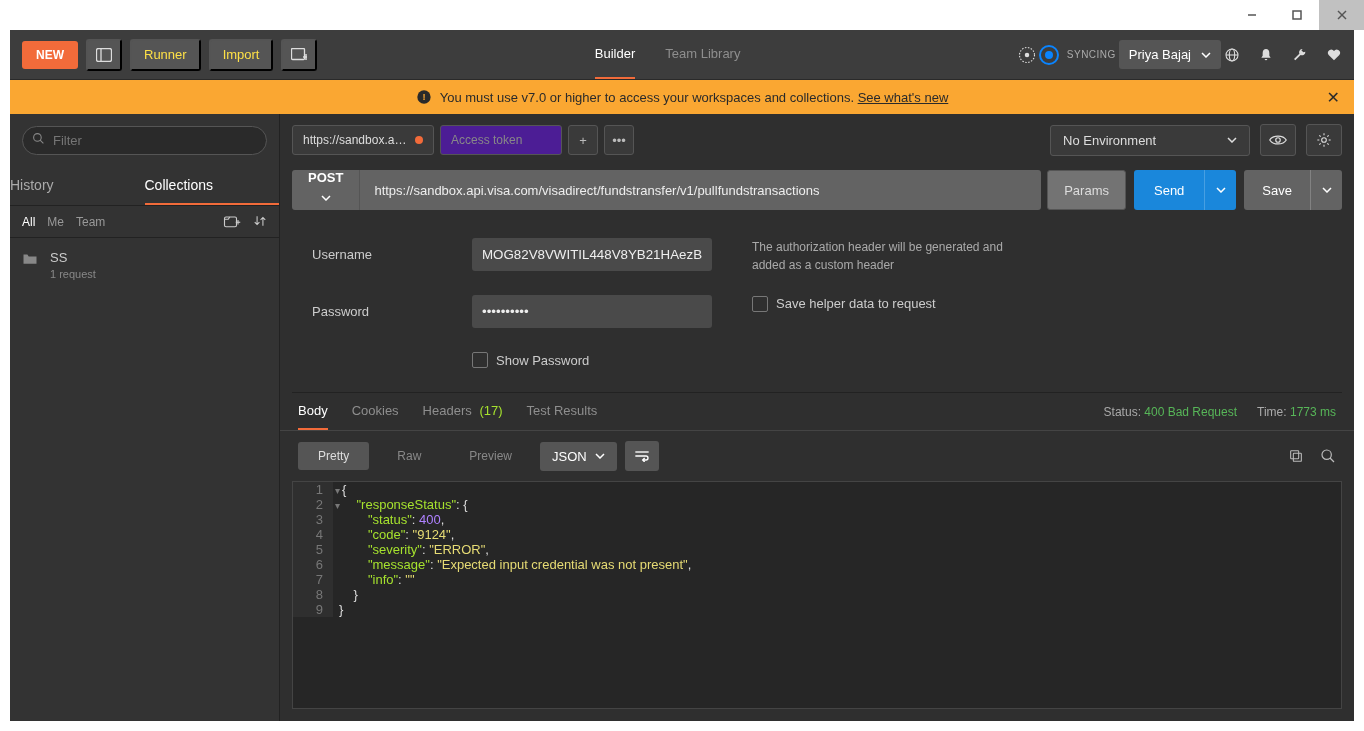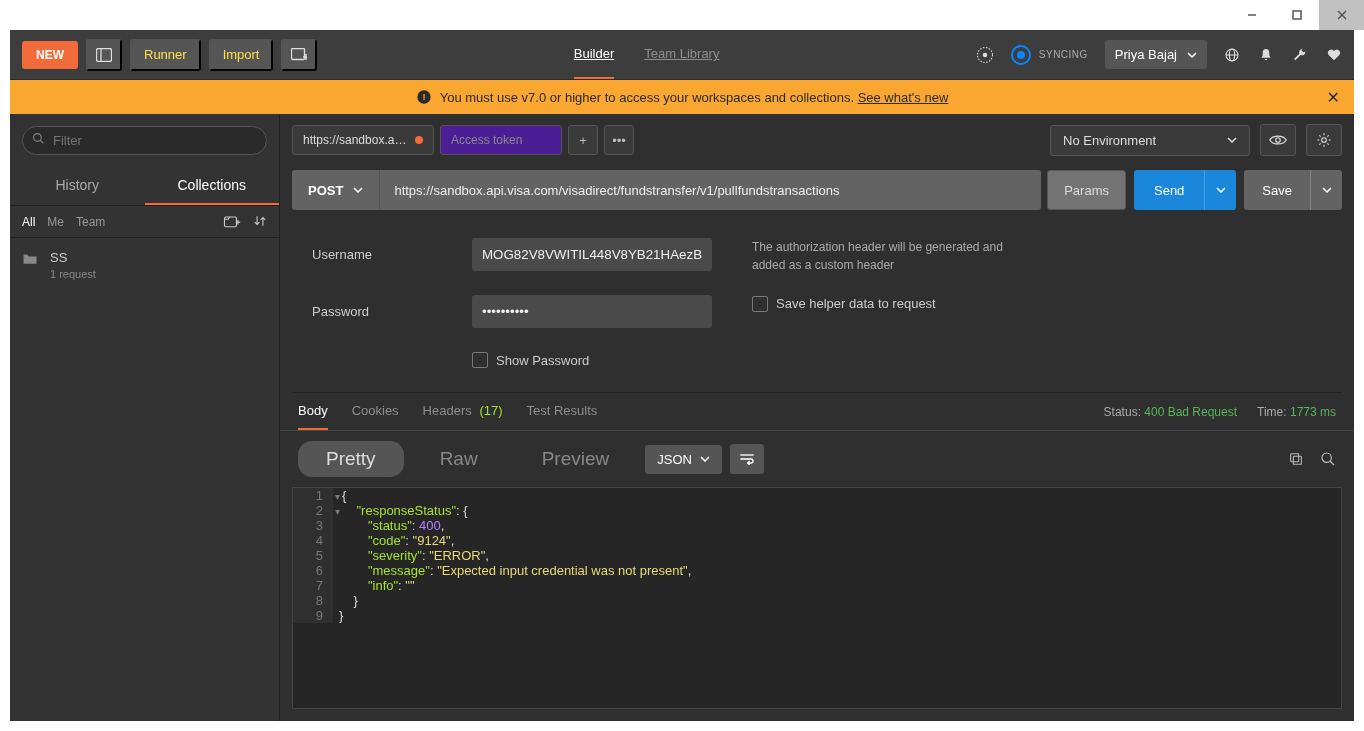--- a/index.html
+++ b/index.html
@@ -6,79 +6,79 @@
 body { background: #fff; width: 1364px; height: 731px; overflow: hidden; color: #e0e0e0; font-size: 13px; }
 .titlebar { height: 30px; background: #fff; display: flex; justify-content: flex-end; align-items: center; padding-right: 0; }
 .winbtn { width: 45px; height: 30px; display: flex; align-items: center; justify-content: center; color: #555; cursor: pointer; }
 .winbtn.close { background: #c1c1c1; }
 .app { position: absolute; left: 10px; right: 10px; top: 30px; bottom: 10px; background: #3d3d3d; display: flex; flex-direction: column; }
 .topbar { height: 50px; background: #3d3d3d; border-bottom: 1px solid #2a2a2a; display: flex; align-items: center; padding: 0 12px; gap: 8px; }
 .btn-new { background: #f26b3a; color: #fff; padding: 7px 14px; border-radius: 3px; font-weight: 700; font-size: 12px; cursor: pointer; border: none; }
 .btn-grey { background: #555; border-radius: 3px; padding: 7px 12px; color: #fde047; cursor: pointer; display: inline-flex; align-items: center; justify-content: center; height: 32px; font-size: 13px; }
 .btn-grey.iconbox { width: 36px; padding: 0; }
 .center-tabs { flex: 1; display: flex; justify-content: center; gap: 30px; align-items: center; height: 100%;}
-.ctab { color: #8e8e8e; cursor: pointer; height: 100%; display: flex; align-items: center; border-bottom: 2px solid transparent; text-decoration: underline; }
+.ctab { color: #8e8e8e; cursor: pointer; height: 100%; display: flex; align-items: center; border-bottom: 2px solid transparent; }
 .ctab.active { color: #fff; border-bottom: 2px solid #f26b3a; }
-.right-cluster { display: flex; align-items: center; gap: 17px; }
+.right-cluster { display: flex; align-items: center; gap: 3px; }
 .sync-wrap { display: flex; align-items: center; gap: 8px; color: #aaa; font-size: 10px; letter-spacing: 0.5px;}
 .sync-dot { width: 20px; height: 20px; border: 2px solid #0a84ff; border-radius: 50%; position: relative; }
 .sync-dot::after { content:""; position:absolute; inset:4px; background:#0a84ff; border-radius:50%;}
 .user-drop { background: #555; padding: 7px 10px; border-radius: 3px; color: #fff; display: flex; align-items: center; gap: 10px; cursor: pointer; }
 .icon-row { display: flex; gap: 18px; color: #ddd; align-items: center;}
 .icon-row span { cursor: pointer; font-size: 15px;}
 .banner { height: 34px; background: #faa732; display: flex; align-items: center; justify-content: center; gap: 8px; color: #2a2a2a; font-size: 13px; position: relative;}
 .banner a { color: #2a2a2a; text-decoration: underline; cursor: pointer;}
 .banner-close { position: absolute; right: 14px; cursor: pointer; font-size: 16px; color:#2a2a2a;}
 .main { flex: 1; display: flex; overflow: hidden; }
 .sidebar { width: 270px; background: #333; display: flex; flex-direction: column; border-right: 1px solid #222;}
 .filterbox { padding: 12px; }
 .filter-input { width: 100%; background: #2a2a2a; border: 1px solid #555; border-radius: 20px; padding: 6px 12px 6px 30px; color: #ccc; font-size: 13px; outline: none;}
 .filter-wrap { position: relative; }
 .filter-wrap .mag { position: absolute; left: 10px; top: 6px; color: #888; font-size: 13px;}
 .side-tabs { display: flex; border-bottom: 1px solid #222; }
-.side-tab { flex: 1; text-align: center; padding: 10px 0; color: #aaa; cursor: pointer; font-size: 14px;}
+.side-tab { flex: 1; text-align: left; padding: 10px 0; color: #aaa; cursor: pointer; font-size: 14px;}
 .side-tab.active { color: #fff; border-bottom: 2px solid #f26b3a; }
 .scope-row { display: flex; align-items: center; padding: 8px 12px; gap: 12px; color: #999; font-size: 12px; border-bottom: 1px solid #222;}
 .scope-row .act { color: #fff; }
 .scope-icons { margin-left: auto; display: flex; gap: 12px; color: #ccc; font-size: 15px;}
 .coll-item { display: flex; align-items: flex-start; gap: 12px; padding: 12px; color:#ccc; cursor: pointer;}
 .coll-item .foldericon { color:#888; font-size:15px; margin-top:2px;}
 .coll-item .sub { color:#888; font-size:11px; margin-top:3px;}
 .workarea { flex: 1; background: #2f2f2f; display: flex; flex-direction: column; overflow: hidden;}
 .tabstrip { display: flex; align-items: center; padding: 10px 12px 0 12px; gap: 6px;}
 .rtab { background: #3a3a3a; border: 1px solid #555; border-radius: 3px; padding: 7px 10px; color:#ddd; font-size: 12px; display: flex; align-items: center; gap: 8px; cursor: pointer; width: 142px; overflow: hidden; white-space: nowrap; }
 .rtab .dot { width: 8px; height: 8px; background:#f26b3a; border-radius: 50%;}
 .rtab2 { background: #4c1d95; border: 1px solid #555; border-radius: 3px; padding: 7px 10px; color:#888; font-size: 12px; width: 122px; overflow:hidden;}
 .tabctrl { background:#3a3a3a; border:1px solid #555; border-radius:3px; width:30px; height:30px; display:flex; align-items:center; justify-content:center; color:#bbb; cursor:pointer;}
 .env-row { margin-left: auto; display: flex; gap: 10px; align-items: center;}
 .env-drop { background:#3a3a3a; border:1px solid #555; border-radius:3px; padding: 7px 12px; color:#ddd; width: 200px; display:flex; align-items:center; justify-content:space-between; cursor:pointer;}
 .env-icon { background:#3a3a3a; border:1px solid #555; border-radius:3px; width:36px; height:32px; display:flex; align-items:center; justify-content:center; color:#ddd; cursor:pointer; font-size:15px;}
 .reqbar { display:flex; gap: 0; margin: 14px 12px 0 12px; align-items:stretch; height:40px;}
-.method { background:#636363; border-top-left-radius:3px; border-bottom-left-radius:3px; padding: 0 16px; color:#fff; font-weight:bold; display:flex; align-items:center; gap:10px; cursor:pointer;}
+.method { background:#636363; border-top-left-radius:3px; border-bottom-left-radius:3px; padding: 0 16px; color:#fff; font-weight:bold; display:flex; align-items:center; gap:10px; cursor:pointer;flex-direction:column;}
 .urlbox { background:#636363; flex:1; padding: 0 14px; color:#eee; border:none; outline:none; font-size:13px; border-top-right-radius:3px; border-bottom-right-radius:3px; border-left:1px solid #555;}
 .params-btn { background:#737373; color:#ddd; border:1px solid #555; border-radius:3px; padding: 0 16px; margin-left:6px; display:flex; align-items:center; cursor:pointer;}
 .send-btn { background:#1a87db; color:#fff; border-radius:3px 0 0 3px; padding:0 20px; display:flex; align-items:center; cursor:pointer; margin-left:8px; font-weight:500;}
 .send-chev { background:#1a87db; color:#fff; border-radius:0 3px 3px 0; width:32px; display:flex; align-items:center; justify-content:center; border-left:1px solid rgba(255,255,255,0.2); cursor:pointer;}
 .save-btn { background:#636363; color:#fff; border-radius:3px 0 0 3px; padding:16px 18px; display:flex; align-items:center; margin-left:8px; cursor:pointer;}
 .save-chev { background:#636363; color:#fff; border-radius:0 3px 3px 0; width:32px; display:flex; align-items:center; justify-content:center; border-left:1px solid rgba(255,255,255,0.2); cursor:pointer;}
 .authpanel { margin: 28px 12px 0 12px; display:flex; gap:40px; padding: 0 0 24px 20px; border-bottom:1px solid #222;}
 .authform { display:grid; grid-template-columns: 160px 240px; row-gap:24px; align-items:center;}
 .authform label { color:#ccc; font-size:13px;}
 .authform input { background:#4a4a4a; border:none; border-radius:3px; padding:9px 10px; color:#eee; width: 240px; outline:none;}
 .checkrow { grid-column: 2; display:flex; align-items:center; gap:8px; color:#ccc;}
 .helper-col { color:#aaa; font-size:12px; max-width: 280px; line-height:1.5;}
 .helper-check { margin-top: 20px; display:flex; align-items:center; gap:8px; color:#ccc; font-size:13px;}
 .chk { width:16px; height:16px; border:1px solid #777; border-radius:2px; display:inline-block; cursor:pointer;}
 .resp-tabs { display:flex; align-items:center; padding: 10px 18px 0 18px; gap: 24px; border-bottom:1px solid #444;}
 .rtab-b { color:#8e8e8e; padding-bottom:10px; cursor:pointer; font-size:13px; border-bottom:2px solid transparent;}
 .rtab-b.active { color:#fff; border-bottom:2px solid #f26b3a;}
 .resp-meta { margin-left:auto; color:#aaa; font-size:12px; display:flex; gap:20px; padding-bottom:10px;}
 .resp-meta b { color:#57b658; font-weight: normal;}
 .resp-tools { display:flex; align-items:center; padding: 10px 18px; gap:8px;}
-.tool { background:#3a3a3a; border-radius:14px; padding: 7px 28px; color:#ddd; cursor:pointer; font-size:19px;}
+.tool { background:#3a3a3a; border-radius:3px; padding: 7px 20px; color:#ddd; cursor:pointer; font-size:12px;}
 .tool.active { background:#555;}
 .tool-sel { background:#555; border-radius:3px; padding:7px 12px; color:#fff; display:flex; align-items:center; gap:8px; cursor:pointer;}
 .tool-icon { background:#555; border-radius:3px; width:34px; height:30px; display:flex; align-items:center; justify-content:center; color:#fff; cursor:pointer;}
 .resp-right-icons { margin-left:auto; display:flex; gap:16px; color:#bbb; font-size:16px;}
 .codebox { margin: 0 12px 12px 12px; background:#262626; border:1px solid #444; flex:1; overflow:auto; font-family: Consolas, monospace; font-size:13px;}
 .codeline { display:flex; }
 .gutter { width: 40px; text-align: right; padding-right: 10px; color:#777; background:#2f2f2f; user-select:none; flex-shrink:0;}
 .code { padding-left: 6px; white-space: pre; color:#ddd;}
 .tk-key { color:#a6e22e;}
 .tk-str { color:#e6db74;}

